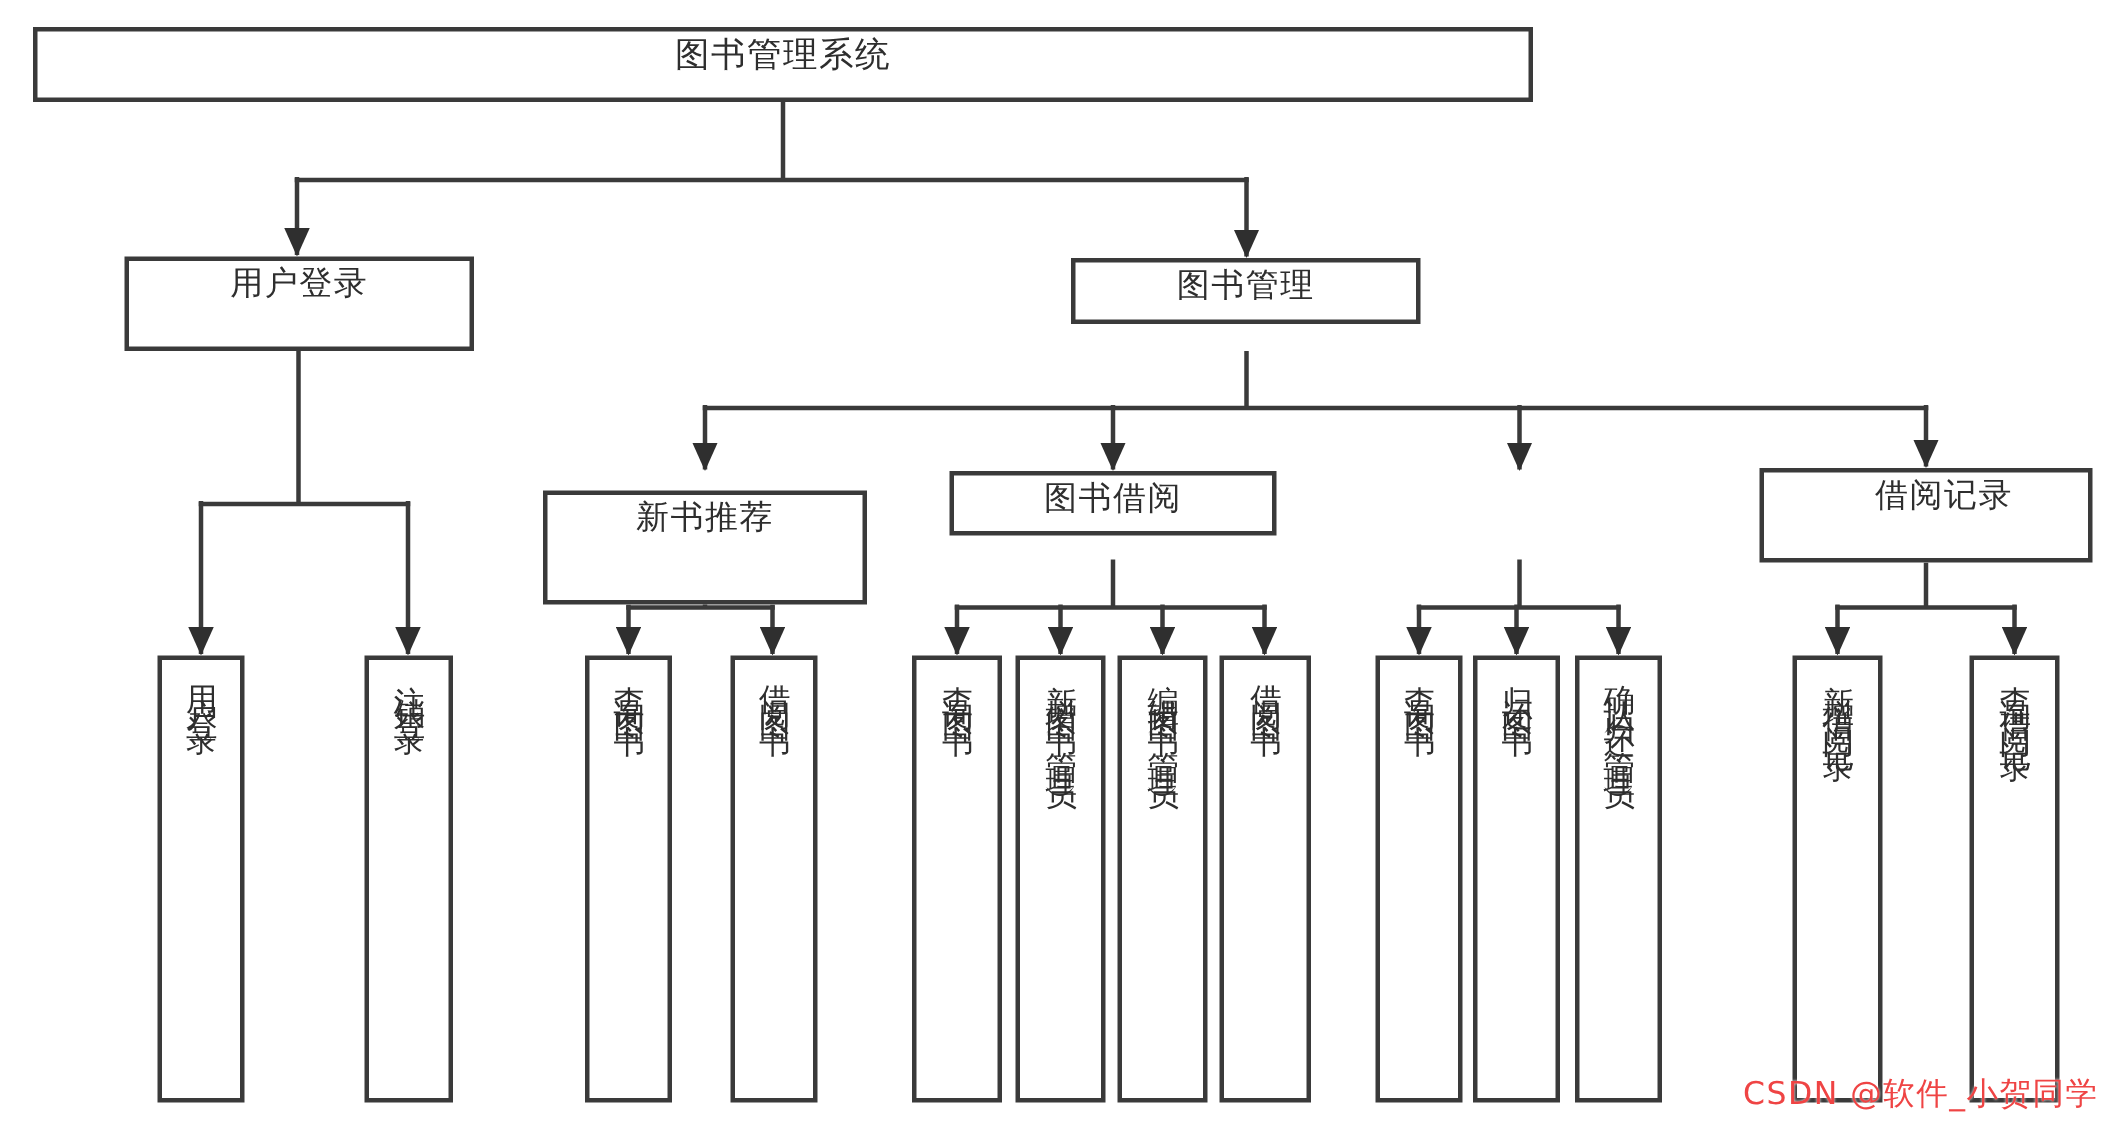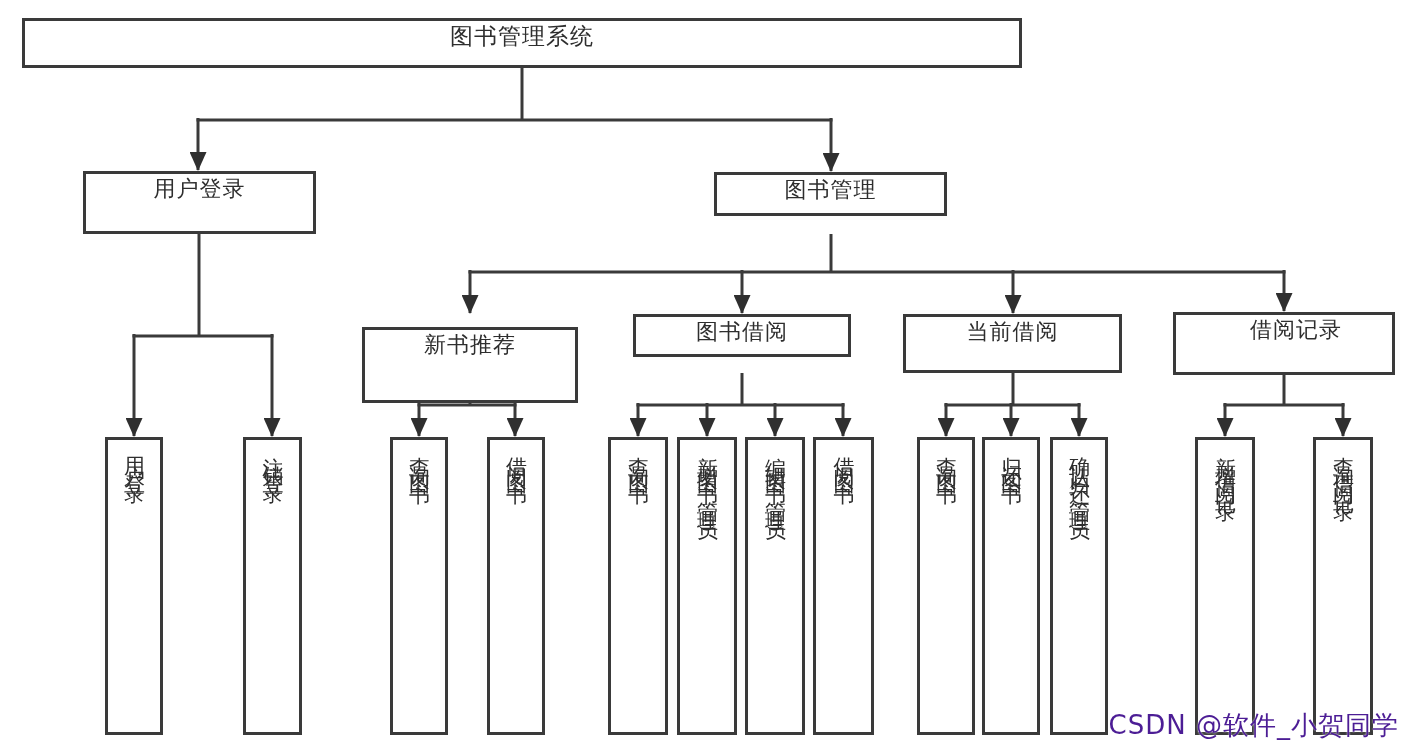--- a/index.html
+++ b/index.html
@@ -29,22 +29,22 @@
     text-orientation:mixed;
     font-size:21px;
     letter-spacing:9px;
     line-height:1;
     white-space:nowrap;
   }
   .watermark{
     position:absolute;
     right:6px;bottom:4px;
     z-index:5;
-    font-size:26px;
-    color:#4c1d95;
+    font-size:21px;
+    color:#ef4444;
     text-shadow:0 0 2px #ffffff;
     letter-spacing:1px;
     white-space:nowrap;
   }
 </style>
 </head>
 <body>
 
 <div id="stage">
 
@@ -108,23 +108,20 @@
   <div class="node h-node" style="left:714px;top:172px;width:233px;height:44px;">
     <span>图书管理</span>
   </div>
 
   <div class="node h-node" style="left:362px;top:327px;width:216px;height:76px;">
     <span>新书推荐</span>
   </div>
   <div class="node h-node" style="left:633px;top:314px;width:218px;height:43px;">
     <span>图书借阅</span>
   </div>
-  <div class="node h-node" style="left:903px;top:314px;width:219px;height:59px;">
-    <span>当前借阅</span>
-  </div>
   <div class="node h-node" style="left:1173px;top:312px;width:222px;height:63px;padding-left:24px;">
     <span>借阅记录</span>
   </div>
 
   <div class="node leaf" style="left:105px;top:437px;width:58px;height:298px;">
     <span class="v-label">用户登录</span>
   </div>
   <div class="node leaf" style="left:243px;top:437px;width:59px;height:298px;">
     <span class="v-label">注销登录</span>
   </div>

